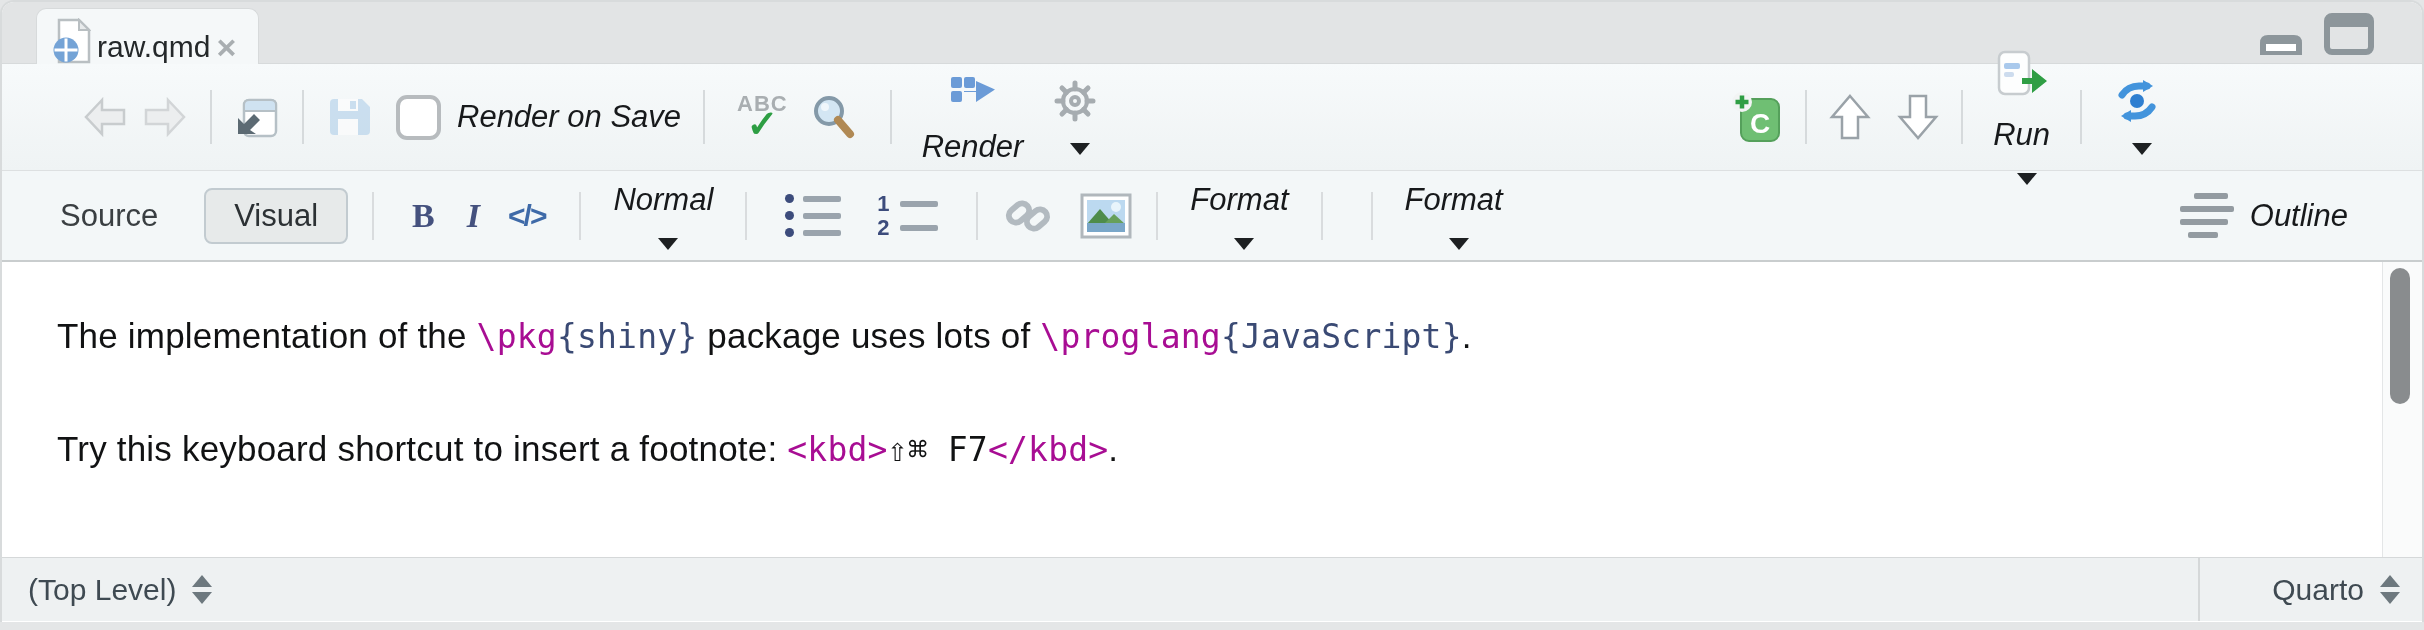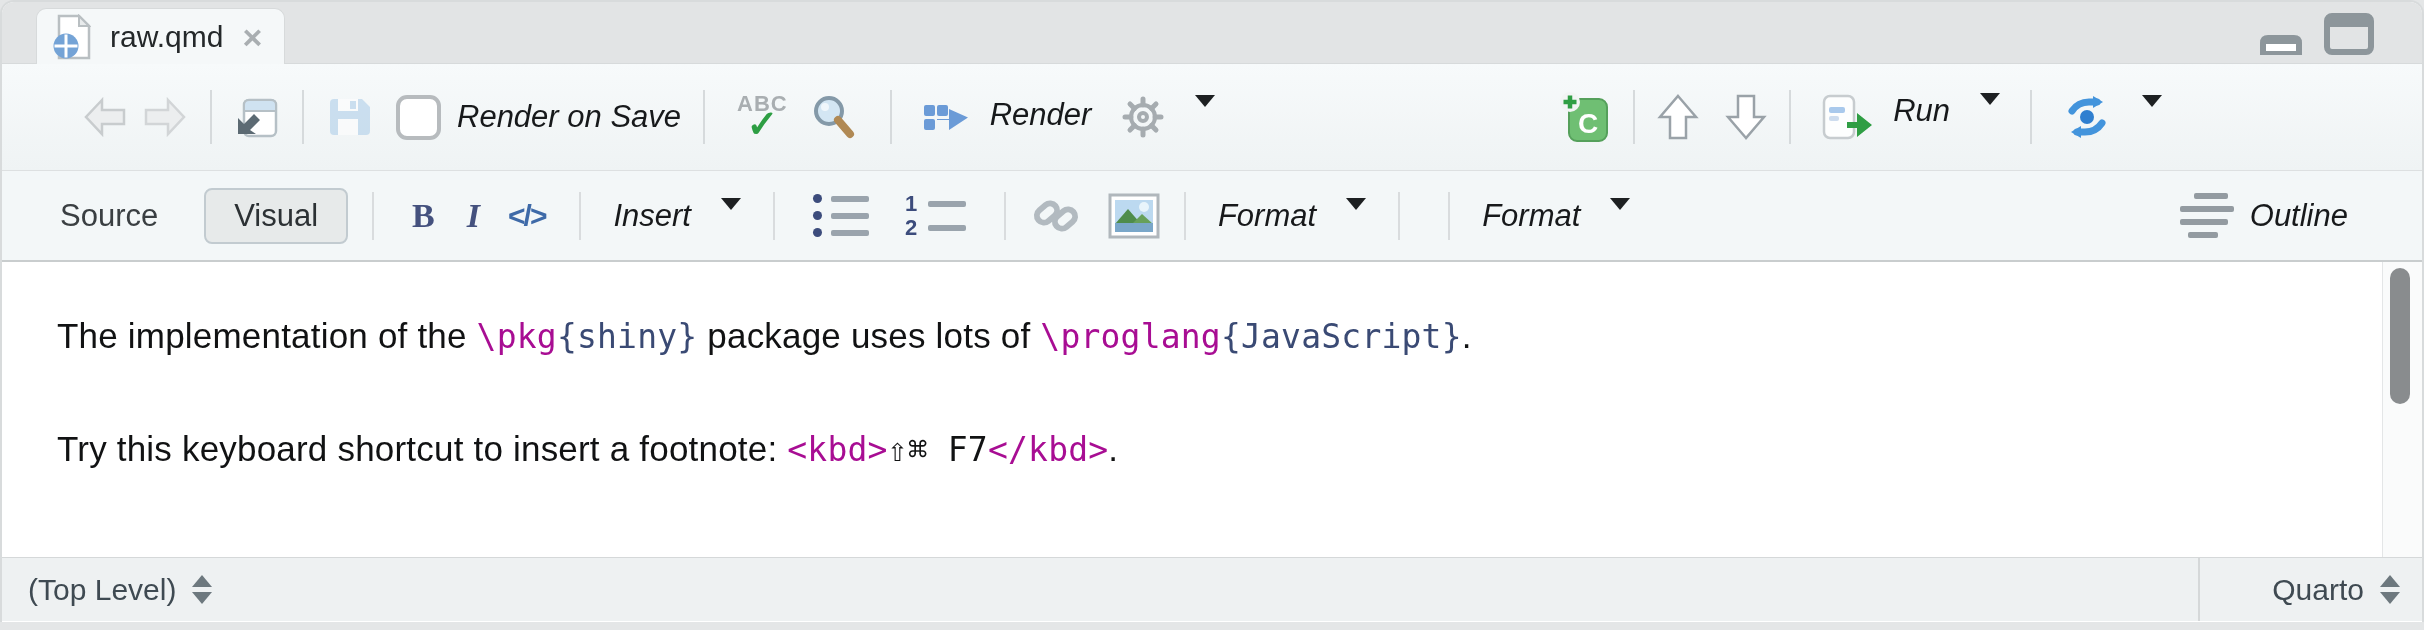--- a/index.html
+++ b/index.html
@@ -27,23 +27,23 @@
     align-items: flex-end;
     border-bottom: 1px solid #d7dadb;
   }
   .tab {
     margin-left: 34px;
     height: 56px;
     background: #f5f8f9;
     border: 1px solid #d7dadb;
     border-bottom: none;
     border-radius: 10px 10px 0 0;
-    display: flex; align-items: center;
+    display: flex; align-items: flex-end;
     padding: 0 22px 0 16px;
-    gap: 19px;
+    gap: 6px;
     margin-bottom: -1px;
     cursor: pointer;
   }
   .tab-label { font-size: 30px; color: #24282a; }
   .tab-close { font-size: 34px; color: #a9aeb1; font-weight: bold; line-height: 1; cursor: pointer; }
   .win-controls { margin-left: auto; display: flex; align-items: flex-end; gap: 18px; padding: 0 48px 8px 0; }
   
   .toolbar1 {
     height: 107px;
     background: linear-gradient(#f7fafb, #eff3f4);
@@ -53,21 +53,21 @@
   }
   .toolbar2 {
     height: 91px;
     background: #f3f7f8;
     border-bottom: 2px solid #c9cdce;
     display: flex; align-items: center;
     padding-left: 42px;
   }
   .sep1 { width: 2px; height: 54px; background: #d6dadc; margin: 0 22px; }
   .sep2 { width: 2px; height: 48px; background: #d9dcde; margin: 0 24px; }
-  .tb-btn { display: flex; gap: 20px; cursor: pointer; border-radius: 6px; padding: 6px 8px; }
+  .tb-btn { display: flex; align-items: center; gap: 20px; cursor: pointer; border-radius: 6px; padding: 6px 8px; flex-direction: column; }
   .tb-label { font-size: 31px; color: #17191b; white-space: nowrap; font-style: italic; }
   .caret { width: 0; height: 0; border-left: 10px solid transparent; border-right: 10px solid transparent; border-top: 12px solid #1d2022; margin-left: 10px; }
   .checkbox {
     width: 45px; height: 45px; background: #fff;
     border: 4px solid #b7bbbe; border-radius: 11px; margin-right: 16px; cursor: pointer;
   }
   .spell { display: flex; flex-direction: column; align-items: center; line-height: 0.8; cursor: pointer; margin: 0 10px; }
   .spell-abc { font-size: 22px; font-weight: bold; color: #a9aeb1; letter-spacing: 1px; }
   .spell-check { font-size: 38px; color: #2d9e43; font-weight: bold; margin-top: -4px; }
   .mode-label { font-size: 31px; color: #3a3f42; padding: 8px 16px; cursor: pointer; }
@@ -279,21 +279,21 @@
 
   <div class="toolbar2">
     <span class="mode-label">Source</span>
     <span class="mode-btn">Visual</span>
     <div class="sep2"></div>
     <span class="fmt-b">B</span>
     <span class="fmt-i">I</span>
     <span class="fmt-code">&lt;/&gt;</span>
     <div class="sep2"></div>
     <div class="tb-btn">
-      <span class="tb-label">Insert</span>
+      <span class="tb-label">Normal</span>
       <span class="caret"></span>
     </div>
     <div class="sep2"></div>
     <span class="ulist">
       <span class="ulist-row">
           <b></b>
           <i></i>
         </span>
       <span class="ulist-row">
           <b></b>

